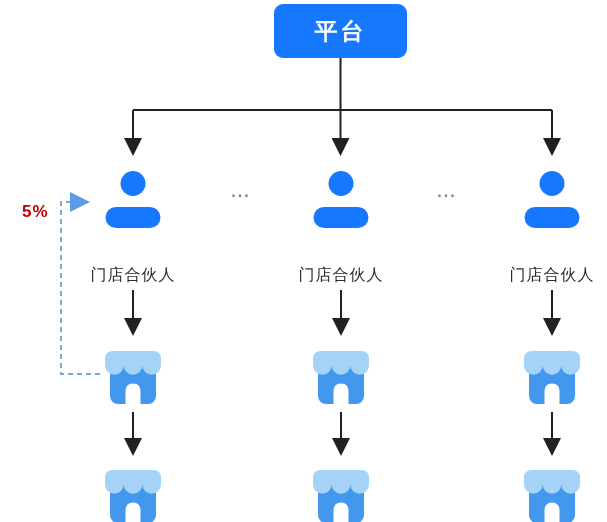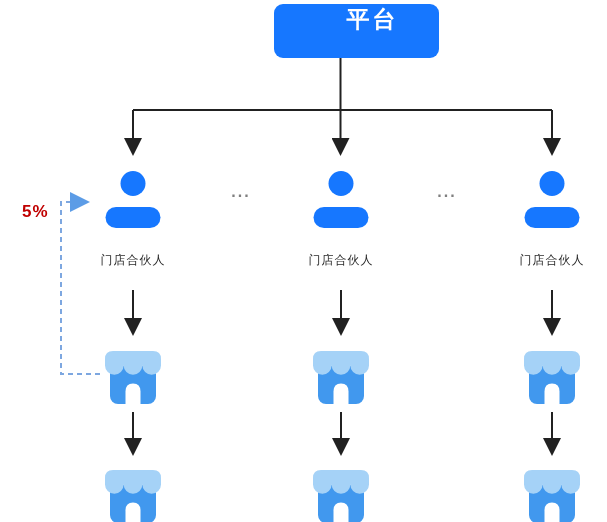--- a/index.html
+++ b/index.html
@@ -3,28 +3,28 @@
 <meta charset="utf-8">
 <style>
   html,body{margin:0;padding:0;background:#fff;}
   .canvas{
     position:relative;width:607px;height:522px;background:#ffffff;
     overflow:hidden;font-family:"Liberation Sans","DejaVu Sans",sans-serif;
   }
   .layer{position:absolute;left:0;top:0;width:607px;height:522px;pointer-events:none;}
   .platform-box{
     position:absolute;left:274px;top:4px;width:133px;height:54px;
-    background:#1677FF;border-radius:9px;display:flex;align-items:flex-start;justify-content:center;padding-left:32px;
+    background:#1677FF;border-radius:9px;display:flex;align-items:center;justify-content:center;
   }
   .platform-box span{color:#ffffff;font-size:23px;font-weight:bold;letter-spacing:3px;}
   .col-node{position:absolute;transform:translateX(-50%);}
   .c1{left:133px;} .c2{left:341px;} .c3{left:552px;}
   .person{top:171px;width:56px;height:57px;}
   .partner-label{
-    top:252px;font-size:12px;color:#2b2b2b;white-space:nowrap;
+    top:265px;font-size:16px;color:#2b2b2b;white-space:nowrap;
     letter-spacing:1px;
   }
   .store-r1{top:348px;width:56px;height:56px;}
   .store-r2{top:467px;width:56px;height:56px;}
   .ellipsis{
     position:absolute;top:183px;transform:translateX(-50%);
     color:#7f7f7f;font-size:16px;font-weight:bold;letter-spacing:2px;
   }
   .e1{left:241px;} .e2{left:447px;}
   .commission-label{

